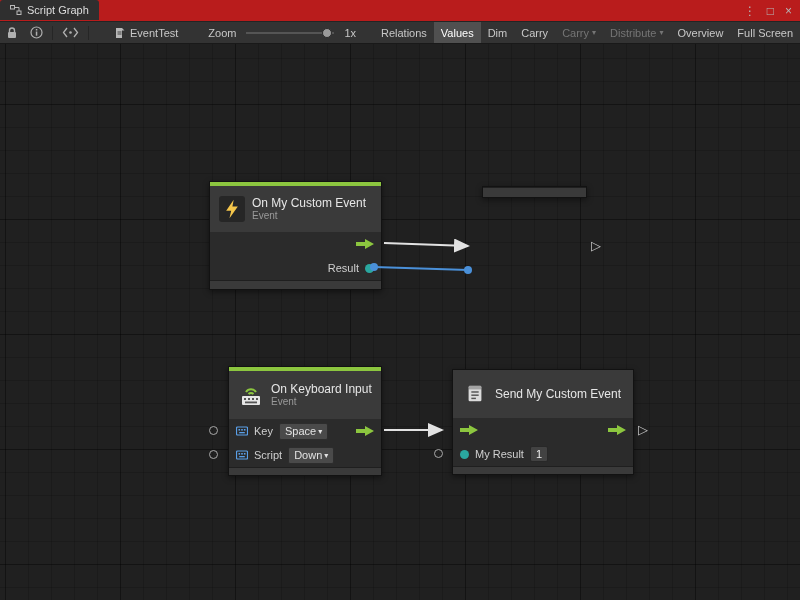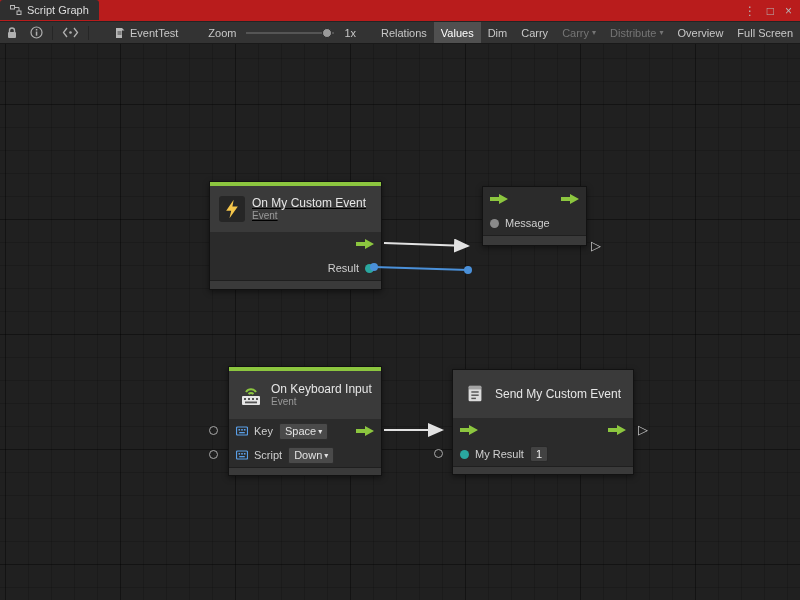--- a/index.html
+++ b/index.html
@@ -157,21 +157,21 @@
     <div class="btn">
       <span>Full Screen</span>
     </div>
   </div>
 </div>
 
 <div class="canvas">
 
   <div class="node" style="left:209px; top:137px; width:173px;">
     <div class="node-topbar"></div>
-    <div class="node-header" style="height:46px;text-decoration:underline;">
+    <div class="node-header" style="height:46px;">
       <div class="icon-box icon-dark">
         <svg width="20" height="20" viewBox="0 0 24 24">
           <polygon points="14,1 5,14 11,14 9,23 19,9 12.5,9" fill="#F5C64B"></polygon>
         </svg>
       </div>
       <div class="hcol">
         <span class="node-title">On My Custom Event</span>
         <span class="node-sub">Event</span>
       </div>
     </div>
@@ -185,35 +185,20 @@
       <div class="row">
         <div class="spacer"></div>
         <span class="plabel">Result</span>
         <span class="dot dot-teal"></span>
       </div>
     </div>
     <div class="node-footer" style="height:9px;"></div>
   </div>
 
   <div class="node" style="left:482px; top:142px; width:105px;">
-    <div class="node-body">
-      <div class="row">
-        <svg width="18" height="12" viewBox="0 0 18 12">
-          <path d="M0 4 L9 4 L9 1 L18 6 L9 11 L9 8 L0 8 Z" fill="#8CC63F"></path>
-        </svg>
-        <div class="spacer"></div>
-        <svg width="18" height="12" viewBox="0 0 18 12">
-          <path d="M0 4 L9 4 L9 1 L18 6 L9 11 L9 8 L0 8 Z" fill="#8CC63F"></path>
-        </svg>
-      </div>
-      <div class="row">
-        <span class="dot dot-gray"></span>
-        <span class="plabel">Message</span>
-      </div>
-    </div>
     <div class="node-footer" style="height:10px;"></div>
   </div>
 
   <div class="node" style="left:228px; top:322px; width:154px;">
     <div class="node-topbar"></div>
     <div class="node-header" style="height:48px;">
       <div class="icon-box">
         <svg width="24" height="24" viewBox="0 0 24 24">
           <path d="M7 9 A 6 6 0 0 1 17 9" fill="none" stroke="#8CC63F" stroke-width="2"></path>
           <path d="M9.5 11 A 3.5 3.5 0 0 1 14.5 11" fill="none" stroke="#8CC63F" stroke-width="2"></path>

